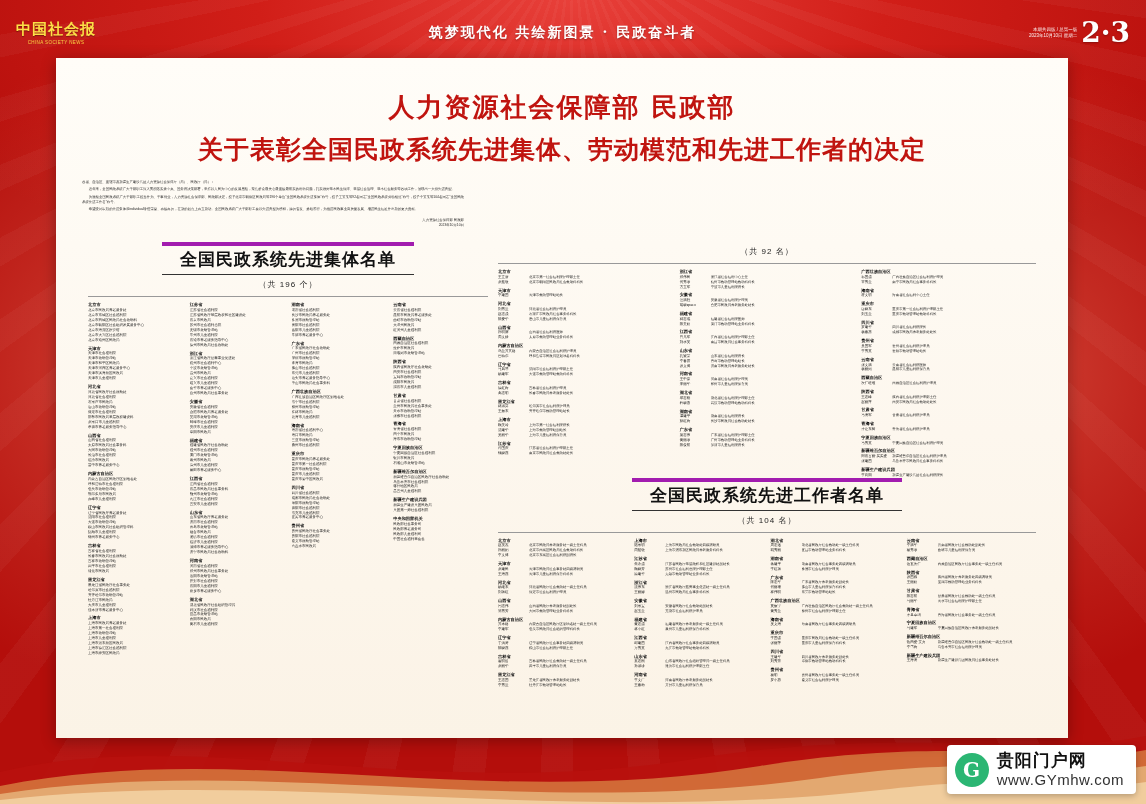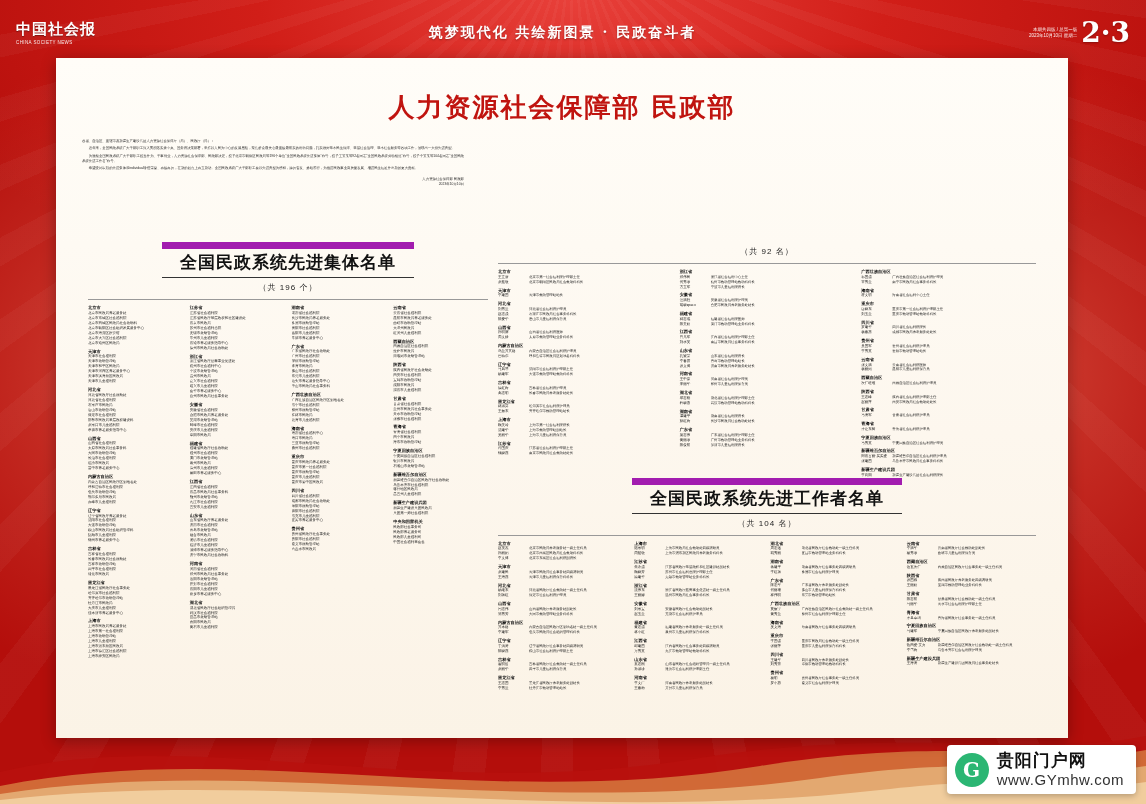--- a/index.html
+++ b/index.html
@@ -40,22 +40,22 @@
   }
   .ribbon svg { display:block; width:100%; height:150px; }
 
   
   .masthead {
     position:absolute; top:0; left:0; right:0; height:66px;
     display:flex; align-items:center; z-index:5;
   }
   .logo {
     margin-left:16px; width:80px; height:40px;
-    display:flex; flex-direction:column; justify-content:center; align-items:flex-start;
-    color:#ffffff;
+    display:flex; flex-direction:column; justify-content:center; align-items:center;
+    color:#fde047;
   }
   .logo-cn {
     font-family:"DejaVu Serif", serif;
     font-weight:bold; font-size:15px; letter-spacing:1px; line-height:1;
     text-shadow:0 1px 1px rgba(0,0,0,.35);
   }
   .logo-en { font-size:4.5px; letter-spacing:.4px; margin-top:3px; opacity:.9; }
   .masthead-title {
     flex:1; text-align:center; color:#ffffff;
     font-family:"DejaVu Serif", serif;
@@ -115,21 +115,21 @@
   .col-left { width:400px; }
   .col-right { flex:1; display:flex; flex-direction:column; }
 
   
   .sec-title-wrap { text-align:center; }
   .sec-title {
     display:inline-block;
     font-family:"DejaVu Serif", serif;
     font-weight:bold; font-size:17px; color:#111; letter-spacing:1px;
     padding:2px 18px 3px;
-    border-top:7px solid #a21caf; border-bottom:1px solid #333;
+    border-top:4px solid #a21caf; border-bottom:1px solid #333;
   }
   .sec-sub { text-align:center; font-size:8px; color:#222; margin-top:4px; letter-spacing:1px; }
   .sec-rule { height:1px; background:#999; margin:6px 0 5px; }
 
   
   .namecols { display:flex; gap:7px; }
   .namecol { flex:1; }
   .prov {
     font-size:4.2px; font-weight:bold; color:#111;
     margin-top:3px; margin-bottom:0.5px; line-height:1.25;
@@ -195,20 +195,21 @@
   </div>
 </div>
 
 <div class="paper">
   <div class="paper-wash"></div>
   <div class="paper-inner">
     <div class="paper-content">
 
       <div class="headline">
         <div class="headline-1">人力资源社会保障部 民政部</div>
+        <div class="headline-2">关于表彰全国民政系统先进集体、劳动模范和先进工作者的决定</div>
       </div>
 
       <div class="preamble">
         <p>各省、自治区、直辖市及新疆生产建设兵团人力资源社会保障厅（局）、民政厅（局）：</p>
         <p class="indent">近年来，全国民政系统广大干部职工深入贯彻落实党中央、国务院决策部署，坚持以人民为中心的发展思想，聚焦群众最关心最直接最现实的利益问题，扎实做好基本民生保障、基层社会治理、基本社会服务等各项工作，涌现出一大批先进典型。</p>
         <p class="indent">为激励全国民政系统广大干部职工担当作为、干事创业，人力资源社会保障部、民政部决定，授予北京市朝阳区民政局等196个单位“全国民政系统先进集体”称号，授予王某某等92名同志“全国民政系统劳动模范”称号，授予李某某等104名同志“全国民政系统先进工作者”称号。</p>
         <p class="indent">希望受到表彰的先进集体和individual珍惜荣誉、再接再厉，在新的起点上再立新功。全国民政系统广大干部职工要以先进典型为榜样，踔厉奋发、勇毅前行，为推进民政事业高质量发展、增进民生福祉作出新的更大贡献。</p>
         <div class="signature">
           <div>人力资源社会保障部 民政部</div>
           <div>2023年10月10日</div>

